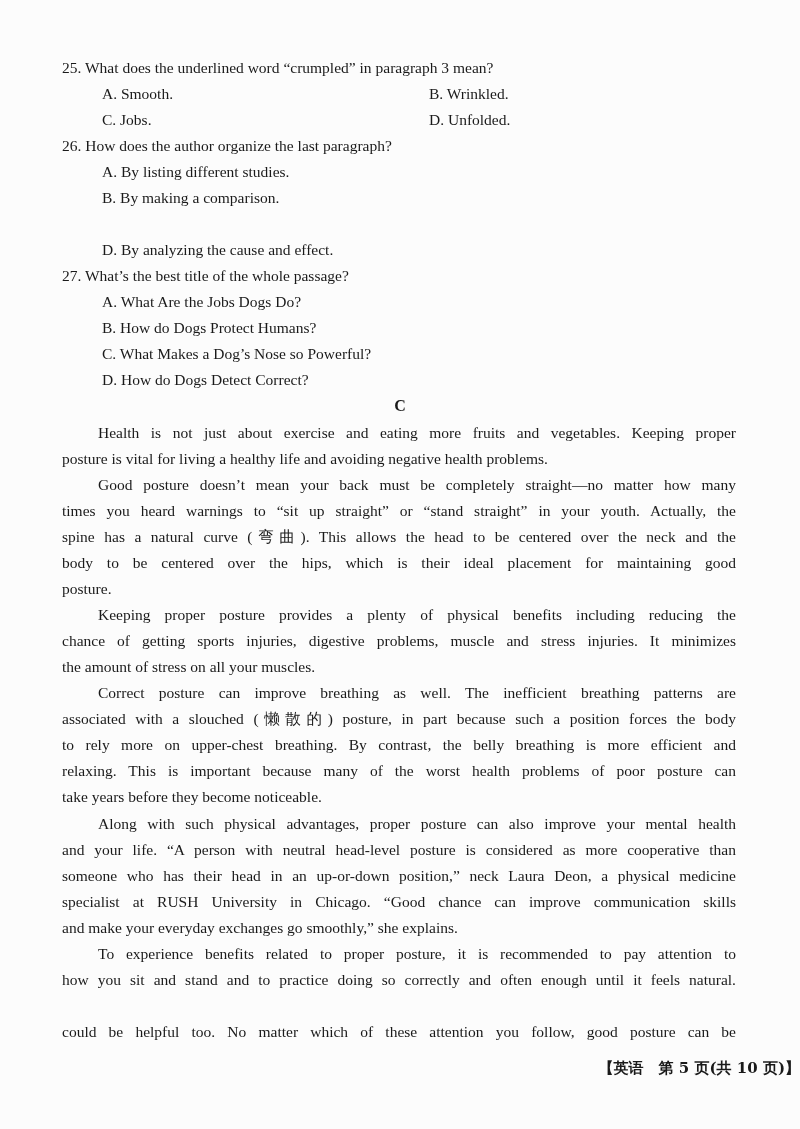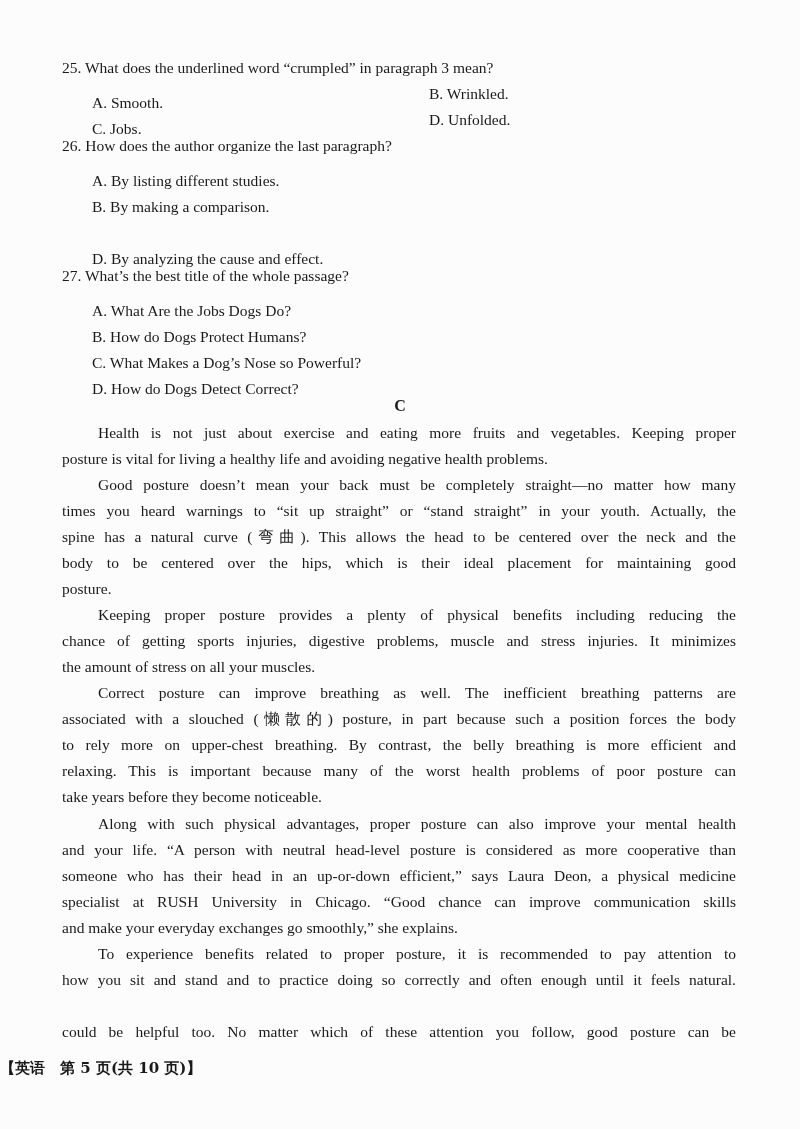--- a/index.html
+++ b/index.html
@@ -24,22 +24,21 @@
     .line {
       position: absolute;
       white-space: nowrap;
       line-height: 20px;
       height: 20px;
     }
     .q {
       left: 62px;
     }
     .opt {
-      left: 92px;
-      margin-top: 9px;
+      left: 102px;
     }
     .opt-right {
       left: 429px;
     }
     .section-letter {
       position: absolute;
       left: 0; width: 800px;
       text-align: center;
       font-weight: bold;
       font-size: 16px;
@@ -60,21 +59,21 @@
       left: 98px;
       width: 638px;
     }
     .para-line.last {
       text-align-last: left;
     }
     .footer {
       position: absolute;
       left: 0; width: 800px;
       top: 1058px;
-      text-align: left;
+      text-align: right;
       font-size: 15px;
       font-weight: bold;
       line-height: 20px;
       font-family: "DejaVu Serif", serif;
     }
   </style>
 </head>
 <body>
 
 <div class="page">
@@ -112,21 +111,21 @@
   <div class="para-line last" style="top:657px">the amount of stress on all your muscles.</div>
 
   <div class="para-line indent" style="top:683px">Correct posture can improve breathing as well. The inefficient breathing patterns are</div>
   <div class="para-line" style="top:709px">associated with a slouched (懒散的) posture, in part because such a position forces the body</div>
   <div class="para-line" style="top:735px">to rely more on upper-chest breathing. By contrast, the belly breathing is more efficient and</div>
   <div class="para-line" style="top:761px">relaxing. This is important because many of the worst health problems of poor posture can</div>
   <div class="para-line last" style="top:787px">take years before they become noticeable.</div>
 
   <div class="para-line indent" style="top:814px">Along with such physical advantages, proper posture can also improve your mental health</div>
   <div class="para-line" style="top:840px">and your life. “A person with neutral head-level posture is considered as more cooperative than</div>
-  <div class="para-line" style="top:866px">someone who has their head in an up-or-down efficient,” says Laura Deon, a physical medicine</div>
+  <div class="para-line" style="top:866px">someone who has their head in an up-or-down position,” neck Laura Deon, a physical medicine</div>
   <div class="para-line" style="top:892px">specialist at RUSH University in Chicago. “Good chance can improve communication skills</div>
   <div class="para-line last" style="top:918px">and make your everyday exchanges go smoothly,” she explains.</div>
 
   <div class="para-line indent" style="top:944px">To experience benefits related to proper posture, it is recommended to pay attention to</div>
   <div class="para-line" style="top:970px">how you sit and stand and to practice doing so correctly and often enough until it feels natural.</div>
   <div class="para-line" style="top:1022px">could be helpful too. No matter which of these attention you follow, good posture can be</div>
 
   <div class="footer">【英语　第 5 页(共 10 页)】</div>
 
 </div>

